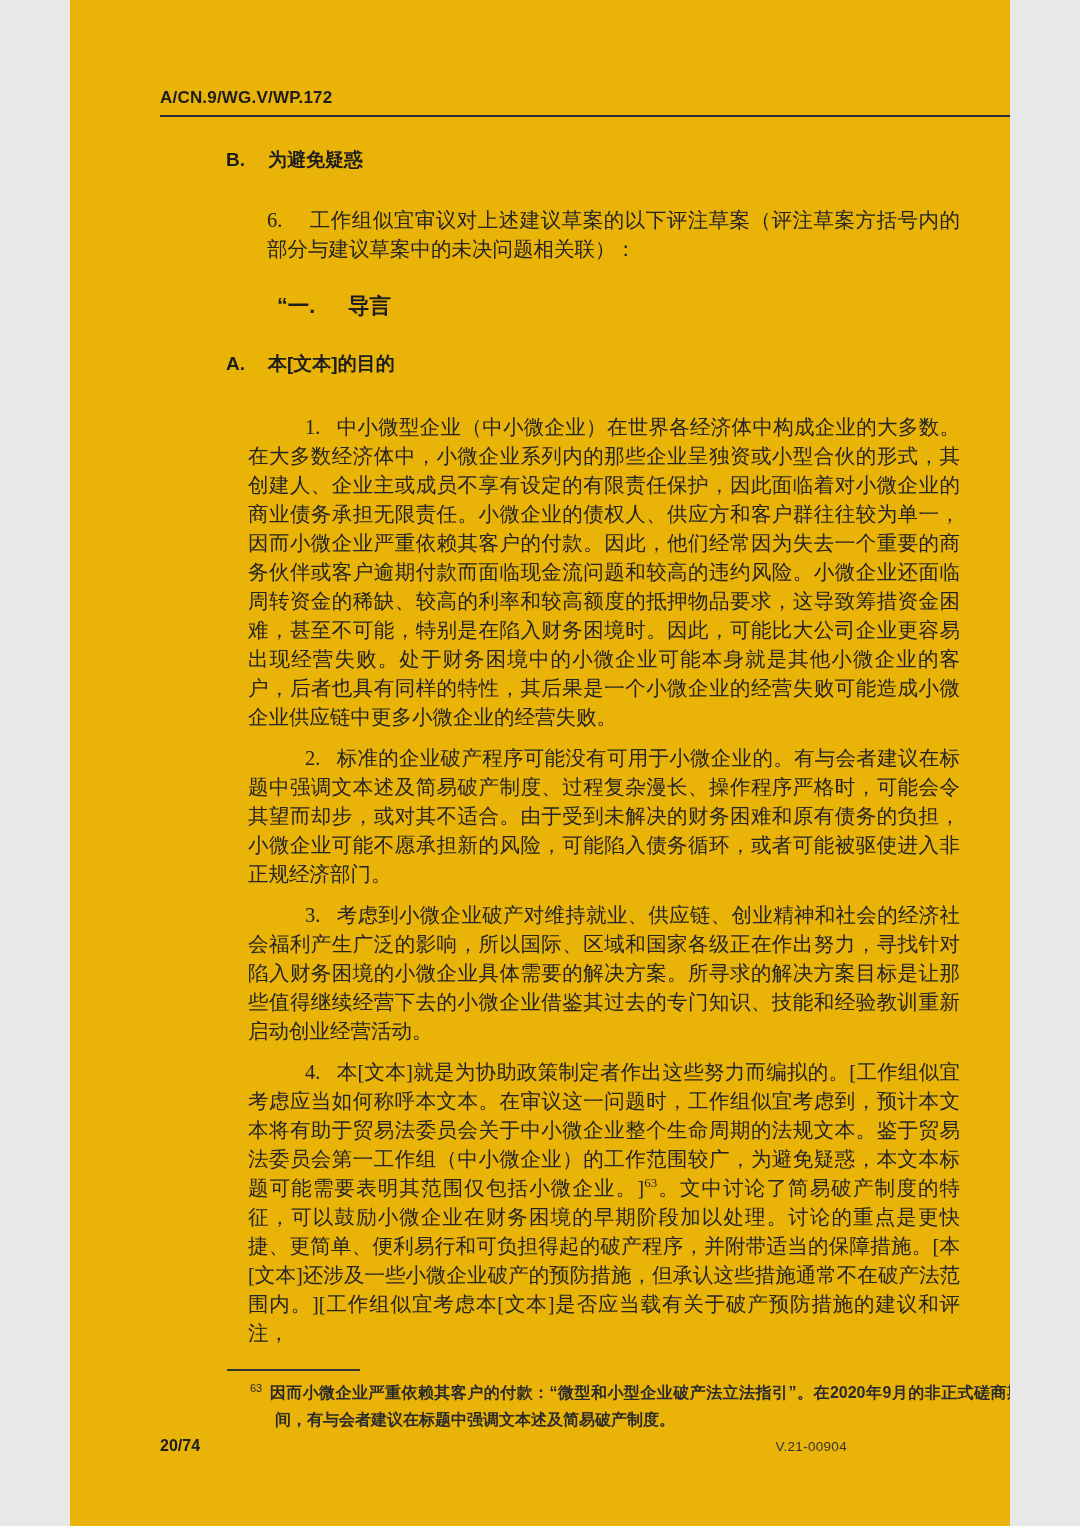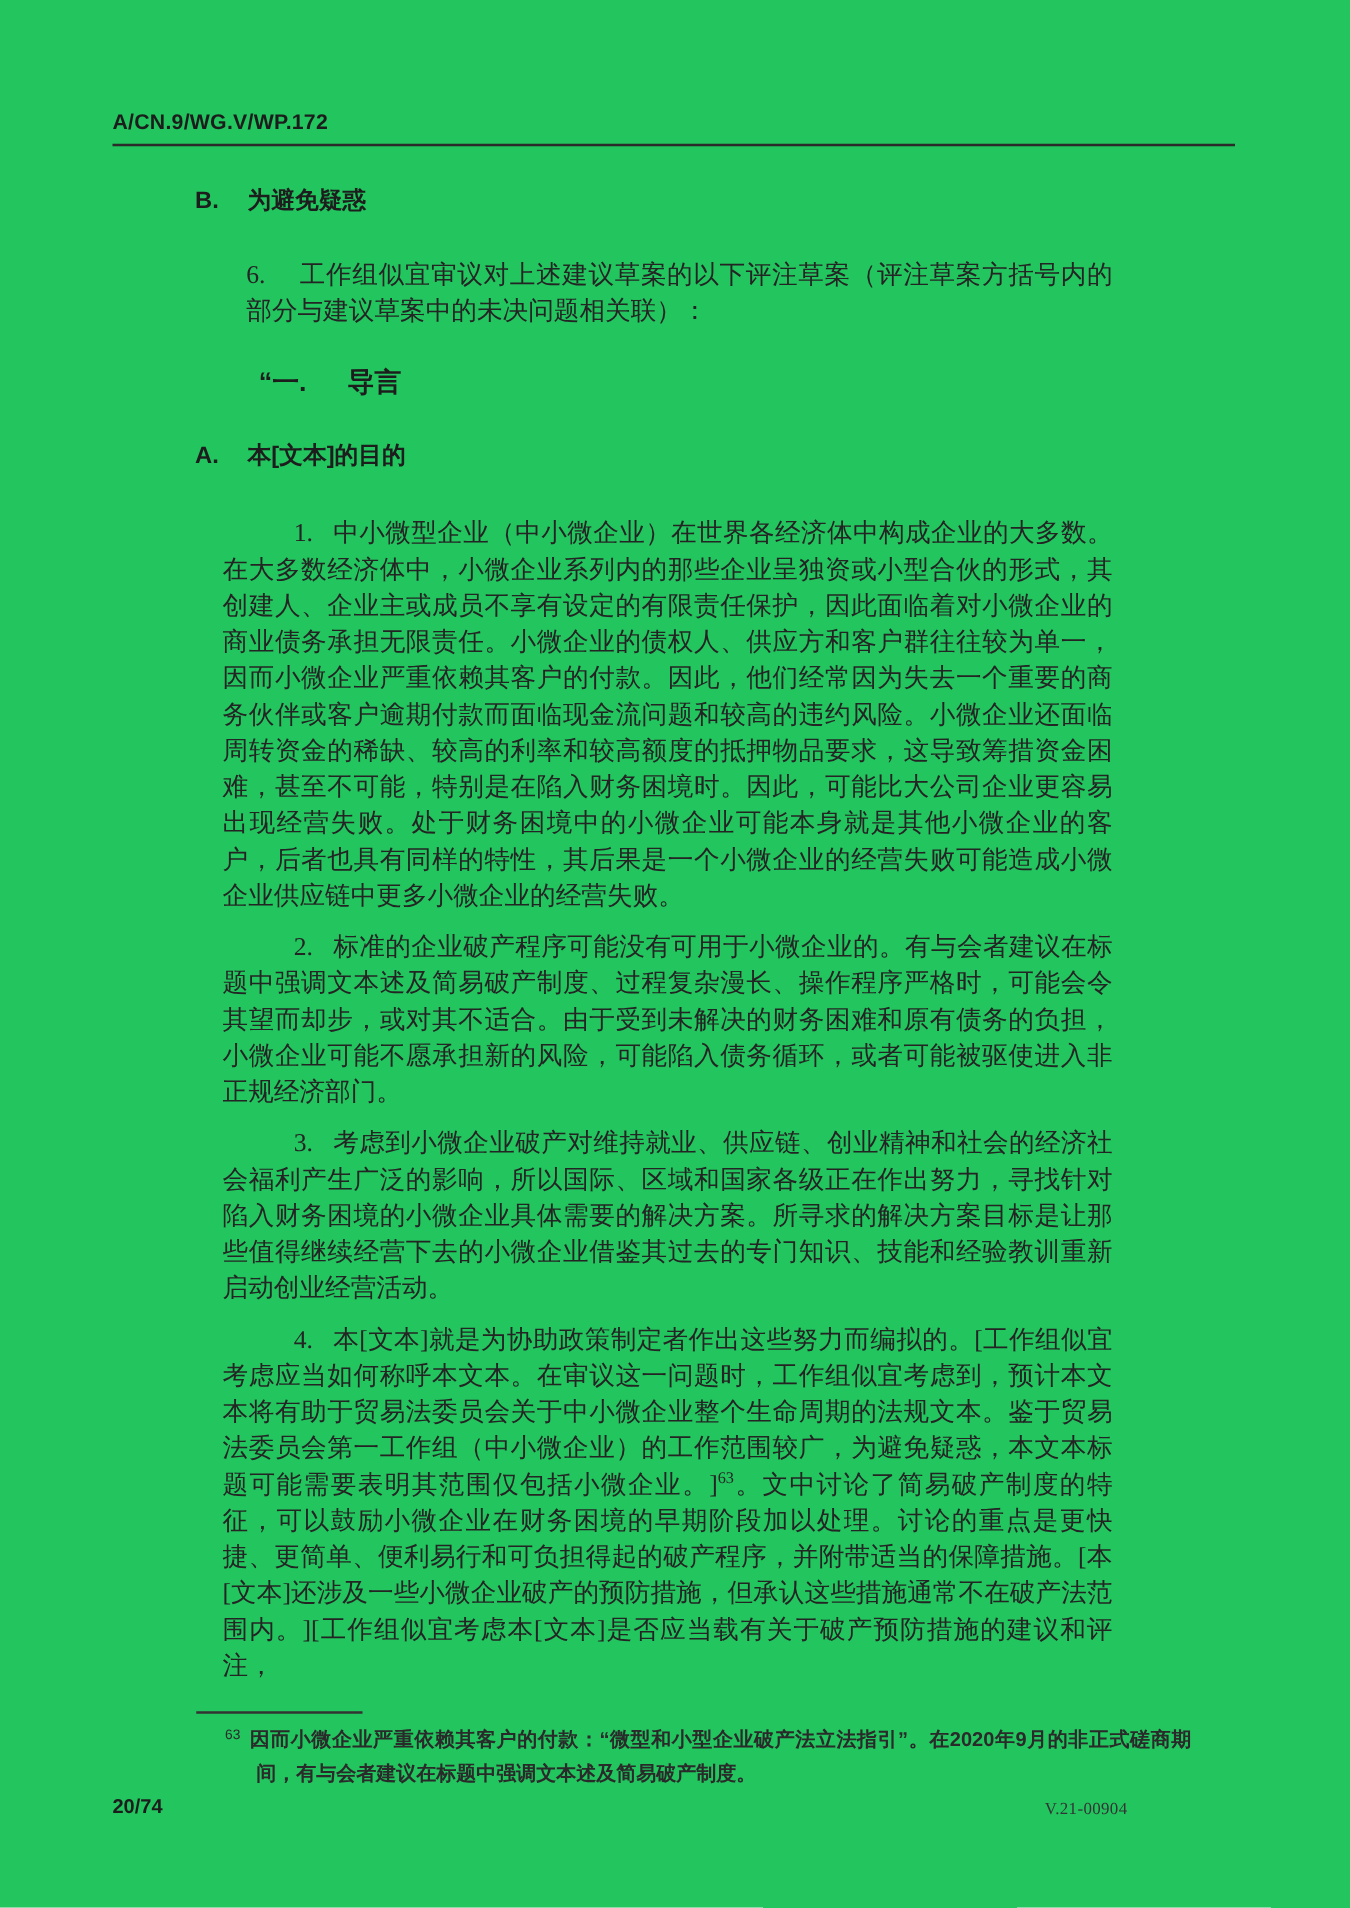--- a/index.html
+++ b/index.html
@@ -1,20 +1,20 @@
 <!DOCTYPE html>
 <html><head>
 <meta charset="utf-8">
 <style>
   html,body{margin:0;padding:0;background:#e8e8e8;}
   .page{
     position:relative;
-    width:1080px;height:1526px;
+    width:940px;height:1526px;
     margin:0 auto;
-    background:#22c55e;
+    background:#eab308;
     color:#222;
     font-family:"Liberation Serif", serif;
     overflow:hidden;
   }
   
   .doc-symbol{
     position:absolute;left:90px;top:88px;
     font-family:"Liberation Sans", sans-serif;
     font-weight:bold;font-size:17px;letter-spacing:.2px;color:#1c1c1c;
   }
@@ -68,22 +68,22 @@
   }
   .footnote sup{font-size:11px;font-weight:400;margin-right:7px;line-height:0;}
 
   
   .page-num{
     position:absolute;left:90px;top:1437px;
     font-family:Liberation Sans, sans-serif;
     font-weight:bold;font-size:16px;color:#1c1c1c;
   }
   .doc-ref{
-    position:absolute;right:178px;top:1439px;
-    font-family:Liberation Serif, serif;
+    position:absolute;right:163px;top:1439px;
+    font-family:Liberation Sans, sans-serif;
     font-size:13.5px;color:#333;letter-spacing:.3px;
   }
 </style>
 </head>
 <body>
 
 <div class="page">
 
   <div class="doc-symbol">A/CN.9/WG.V/WP.172</div>
   <div class="header-rule"></div>

